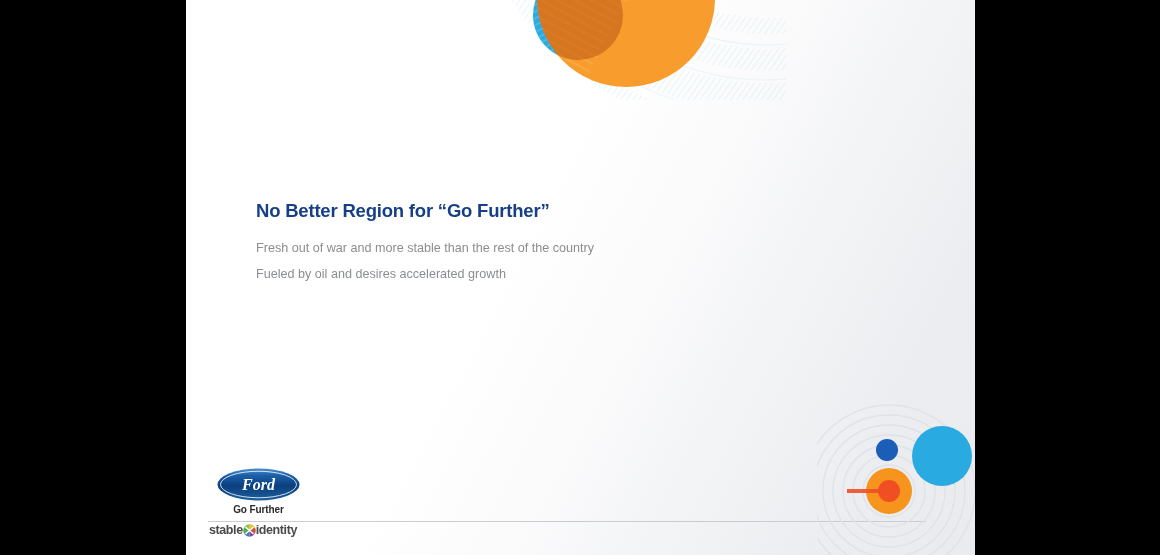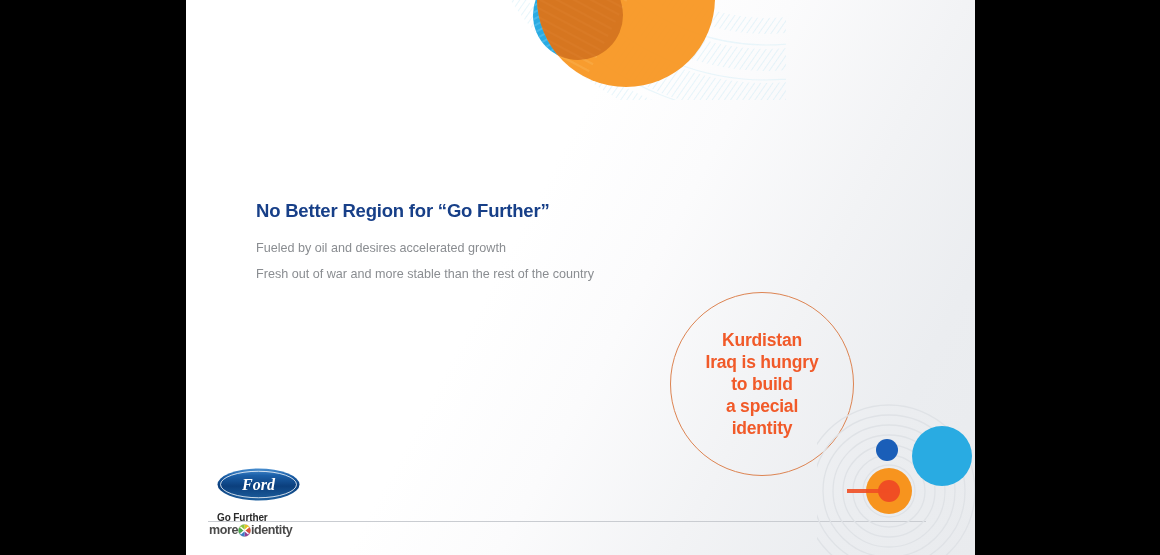--- a/index.html
+++ b/index.html
@@ -143,22 +143,23 @@
     left: 31px;
     top: 468px;
     width: 160px;
   }
   .ford-oval {
     width: 83px;
     height: 33px;
     display: block;
   }
   .ford-tagline {
-    margin-top: 11px;
+    margin-top: 3px;
     width: 83px;
+    text-align: center;
     font-family: "Liberation Sans", sans-serif;
     font-size: 10px;
     font-weight: 700;
     color: #2a2a2a;
     letter-spacing: -0.1px;
   }
 
   
   .blink-logo {
     position: absolute;
@@ -286,32 +287,25 @@
       </g>
 
       <g clip-path="url(#cCyan)">
         <circle cx="440" cy="148" r="89" fill="#cf6a1c" opacity="0.72"></circle>
       </g>
     </svg>
 
     <div class="content">
       <h1 class="headline">No Better Region for “Go Further”</h1>
       <ul class="bullets">
+        <li>Fresh out of war and more stable than the rest of the country</li>
         <li>Fueled by oil and desires accelerated growth</li>
-        <li>Fresh out of war and more stable than the rest of the country</li>
       </ul>
     </div>
 
-    <div class="callout">
-      <div class="callout-text">Kurdistan
-Iraq is hungry
-to build
-a special
-identity</div>
-    </div>
 
     <div class="footer-rule"></div>
 
     <div class="ford-lockup">
       <svg class="ford-oval" viewBox="0 0 166 66" xmlns="http://www.w3.org/2000/svg">
         <defs>
           <linearGradient id="fordGrad" x1="0" y1="0" x2="0" y2="1">
             <stop offset="0%" stop-color="#4a8fd0"></stop>
             <stop offset="22%" stop-color="#1b5fa8"></stop>
             <stop offset="55%" stop-color="#0b3f7d"></stop>
@@ -319,21 +313,21 @@
           </linearGradient>
         </defs>
         <ellipse cx="83" cy="33" rx="82" ry="32" fill="url(#fordGrad)"></ellipse>
         <ellipse cx="83" cy="33" rx="76" ry="26.5" fill="none" stroke="#ffffff" stroke-width="1.6"></ellipse>
         <text x="83" y="44" text-anchor="middle" font-family="Liberation Serif, serif" font-size="32" font-style="italic" font-weight="700" fill="#ffffff">Ford</text>
       </svg>
       <div class="ford-tagline">Go Further</div>
     </div>
 
     <div class="blink-logo">
-      <span class="blink-word">more</span>
+      <span class="blink-word">stable</span>
       <svg class="blink-mark" viewBox="0 0 26 26" xmlns="http://www.w3.org/2000/svg">
         <circle cx="13" cy="13" r="12" fill="#ffffff" stroke="#9a9a9a" stroke-width="1"></circle>
         <path d="M13 13 L13 1 A12 12 0 0 1 23.4 7 Z" fill="#e8c520"></path>
         <path d="M13 13 L23.4 7 A12 12 0 0 1 23.4 19 Z" fill="#d94f3d"></path>
         <path d="M13 13 L23.4 19 A12 12 0 0 1 13 25 Z" fill="#8e3f96"></path>
         <path d="M13 13 L13 25 A12 12 0 0 1 2.6 19 Z" fill="#3b7dc4"></path>
         <path d="M13 13 L2.6 19 A12 12 0 0 1 2.6 7 Z" fill="#4fae4b"></path>
         <path d="M13 13 L2.6 7 A12 12 0 0 1 13 1 Z" fill="#8cc63f"></path>
         <path d="M5 6 L21 20 M21 6 L5 20" stroke="#ffffff" stroke-width="2.6" fill="none"></path>
       </svg>

